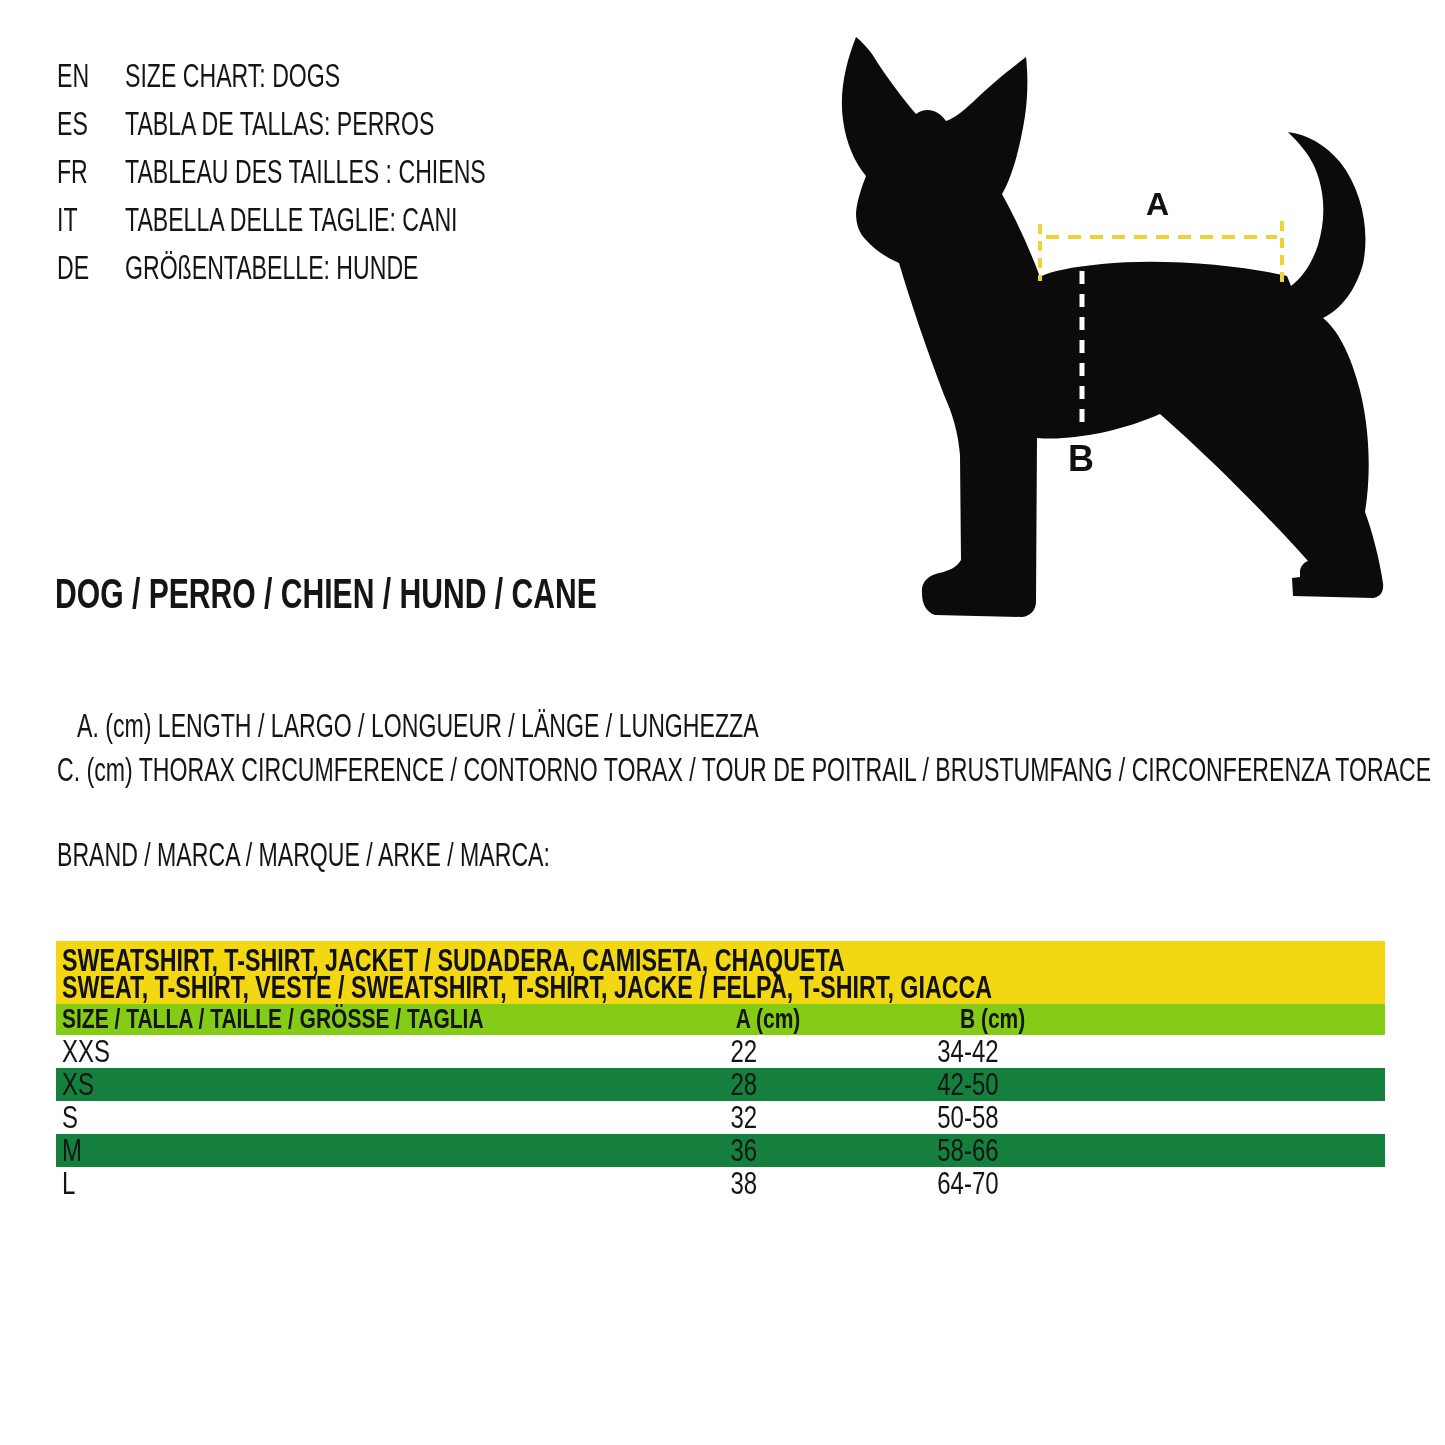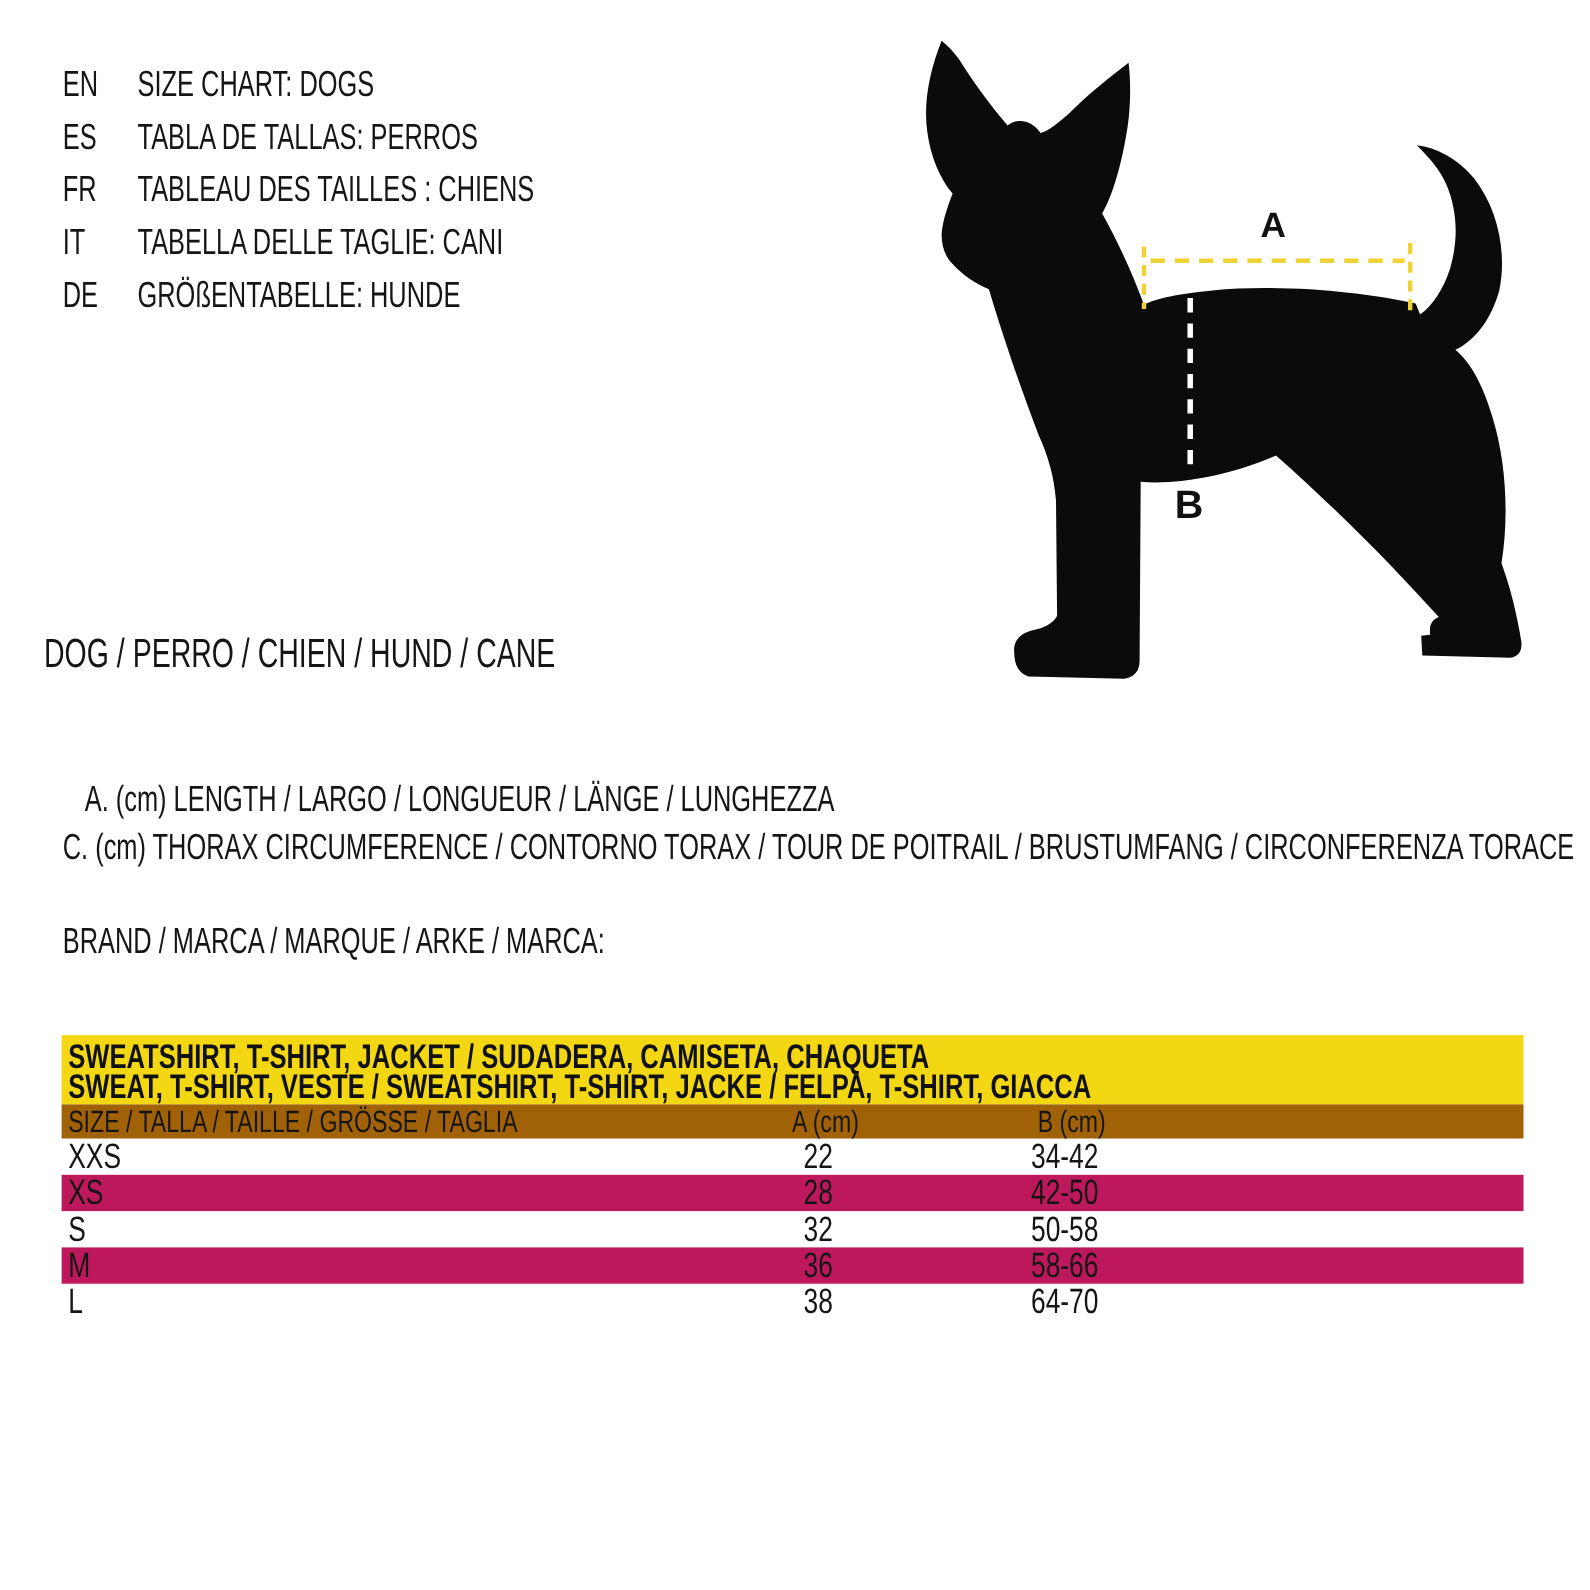--- a/index.html
+++ b/index.html
@@ -15,31 +15,31 @@
   
   .lang-block{position:absolute;left:57px;top:52px;text-decoration:underline;}
   .lang-row{display:flex;height:48px;line-height:48px;font-size:33px;font-weight:normal;}
   .lang-code{width:68px;flex:0 0 68px;}
   
   .dog-svg{position:absolute;left:820px;top:20px;width:600px;height:620px;}
   .marker{position:absolute;font-weight:bold;color:#111;}
   .marker-a{left:1146px;top:186px;font-size:32px;}
   .marker-b{left:1068px;top:438px;font-size:36px;}
   
-  .caption{position:absolute;left:40px;top:577px;font-size:37px;line-height:33px;}
+  .caption{position:absolute;left:55px;top:577px;font-size:43px;line-height:33px;font-weight:bold;}
   .legend-a{position:absolute;left:57px;top:709px;font-size:33px;line-height:33px;margin-left:20px;}
   .legend-c{position:absolute;left:57px;top:753px;font-size:33px;line-height:33px;}
   .brand{position:absolute;left:57px;top:838px;font-size:33px;line-height:33px;}
   
   .size-table{position:absolute;left:56px;top:941px;width:1329px;}
   .tbl-header{background:#f2d712;height:63px;padding:6px 0 4px 6px;box-sizing:border-box;}
   .tbl-header div{font-size:31px;line-height:27px;font-weight:bold;color:#111;}
-  .tbl-cols{background:#a16207;height:31px;display:flex;align-items:center;font-size:28px;}
+  .tbl-cols{background:#84cc16;height:31px;display:flex;align-items:flex-end;font-size:28px;font-weight:bold;}
   .tbl-row{height:33px;display:flex;align-items:center;font-size:32px;}
-  .tbl-row.alt{background:#be185d;justify-content:flex-end;}
+  .tbl-row.alt{background:#15803d;justify-content:flex-end;}
   .c1{flex:0 0 544px;padding-left:6px;box-sizing:border-box;text-align:left;}
   .c2{flex:0 0 288px;text-align:center;}
   .c3{flex:0 0 160px;text-align:center;}
   .cfill{flex:1 1 auto;}
 </style>
 </head>
 <body>
 
 <div class="canvas">
 

